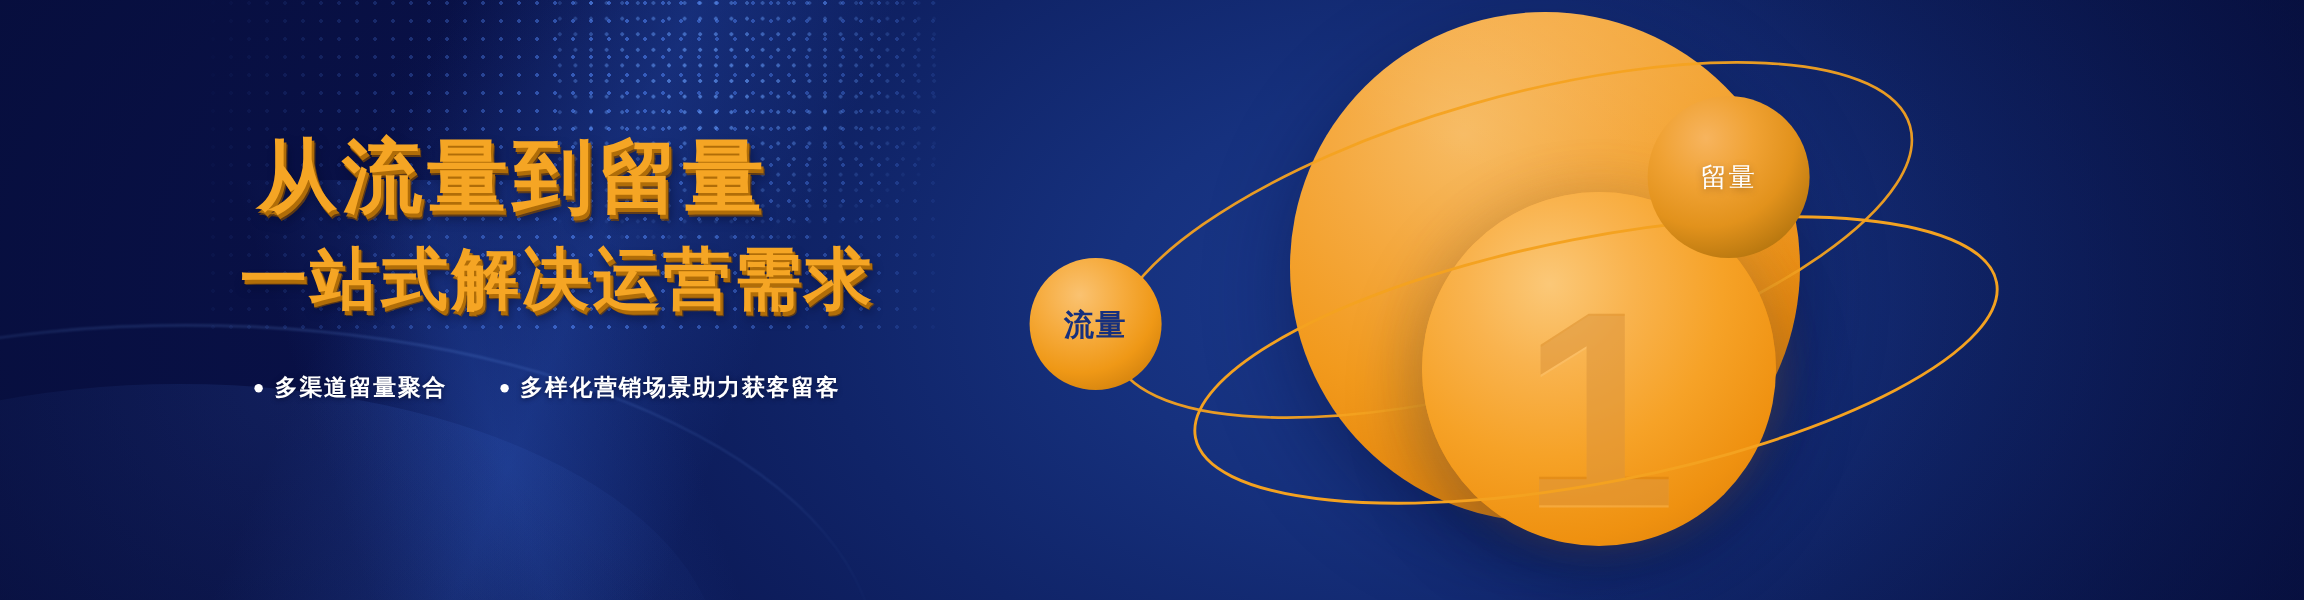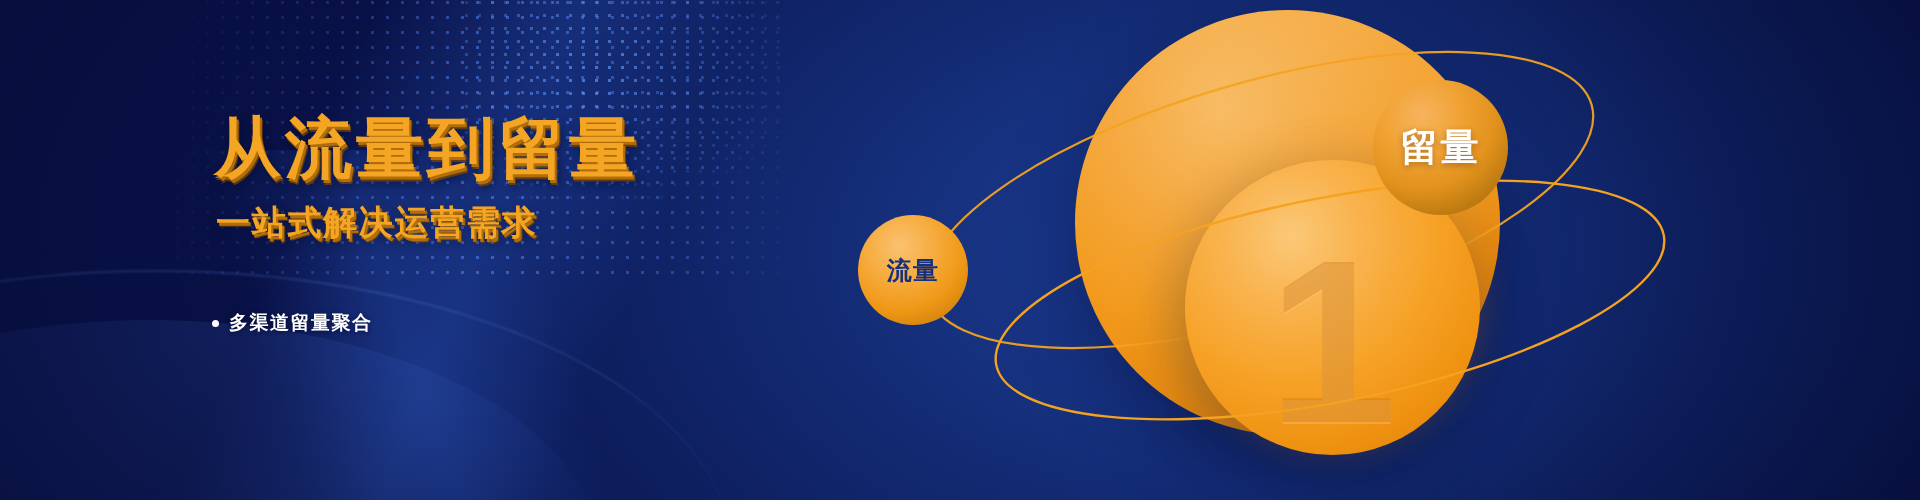--- a/index.html
+++ b/index.html
@@ -97,22 +97,22 @@
   .headline-1 {
     left:214px; top:114px;
     font-size:67px;
     line-height:1;
     text-shadow:
       2px 3px 0 #b06d08,
       3px 5px 0 rgba(120,70,6,0.75),
       4px 7px 9px rgba(4,10,44,0.55);
   }
   .headline-2 {
-    left:216px; top:205px;
-    font-size:34px;
+    left:200px; top:205px;
+    font-size:56px;
     line-height:1;
     letter-spacing:0.05em;
     text-shadow:
       2px 3px 0 #b06d08,
       3px 4px 0 rgba(120,70,6,0.72),
       3px 6px 8px rgba(4,10,44,0.5);
   }
 
   .bullets {
     position:absolute;
@@ -197,22 +197,22 @@
     letter-spacing:0.05em;
   }
 
   .sphere-liangliang {
     left:513px; top:80px;
     width:135px; height:135px;
     background:radial-gradient(circle at 36% 26%, #f7b45e 0%, #f0a234 30%, #e2921c 56%, #b8770f 80%, #8a5c1b 100%);
   }
   .sphere-liangliang .label {
     color:#ffffff;
-    font-size:38px;
-    font-weight:bold;
+    font-size:22px;
+    font-weight:normal;
     letter-spacing:0.06em;
     text-shadow:0 2px 6px rgba(60,30,0,0.35);
   }
 
   .ring { fill:none; stroke:#F4A220; }
 </style>
 </head>
 <body>
 
 <div class="banner">
@@ -231,20 +231,24 @@
 
     <div class="headline-2">一站式解决运营需求</div>
 
     <div class="bullets">
 
       <div class="bullet">
         <span class="bullet-dot"></span>
         <span>多渠道留量聚合</span>
       </div>
 
+      <div class="bullet">
+        <span class="bullet-dot"></span>
+        <span>多样化营销场景助力获客留客</span>
+      </div>
 
     </div>
   </div>
 
   <div class="graphic">
 
     <div class="sphere sphere-main"></div>
 
     <svg class="orbits" viewBox="0 0 1060 500">
       <ellipse class="ring" cx="400" cy="200" rx="345" ry="118" transform="rotate(-16 400 200)" stroke-width="2.2" opacity="0.95"></ellipse>

